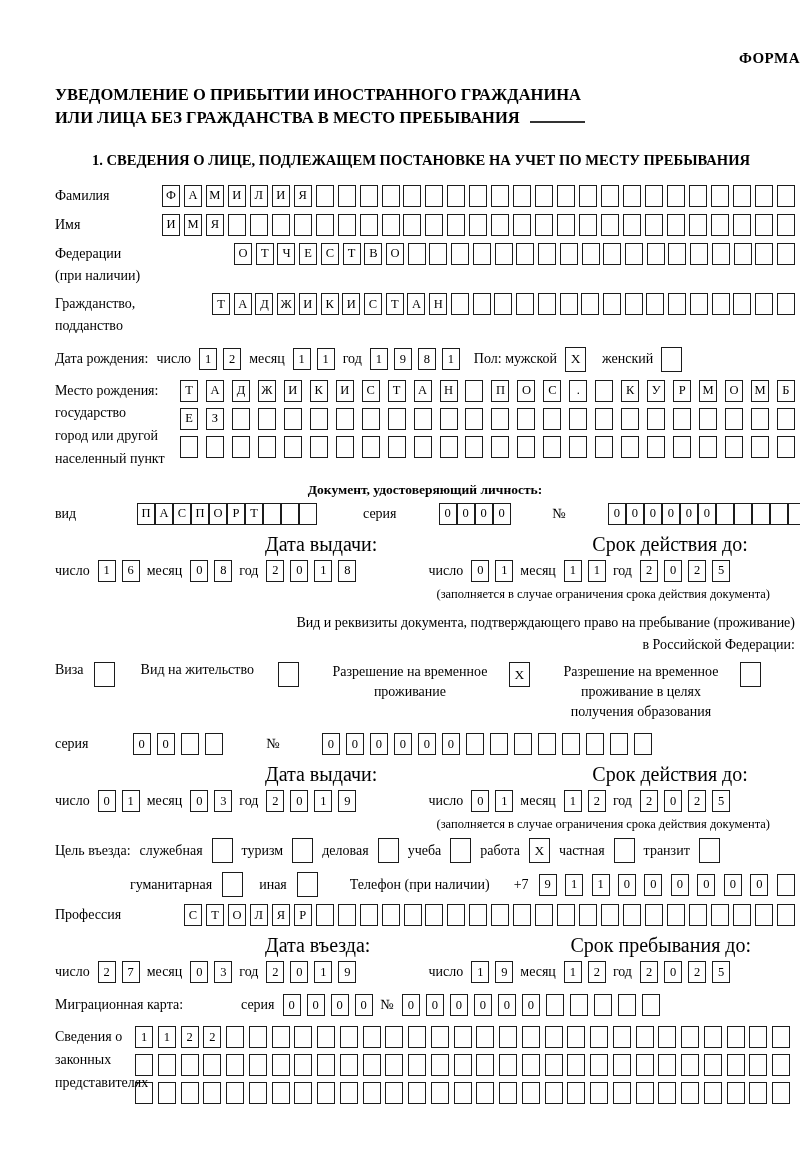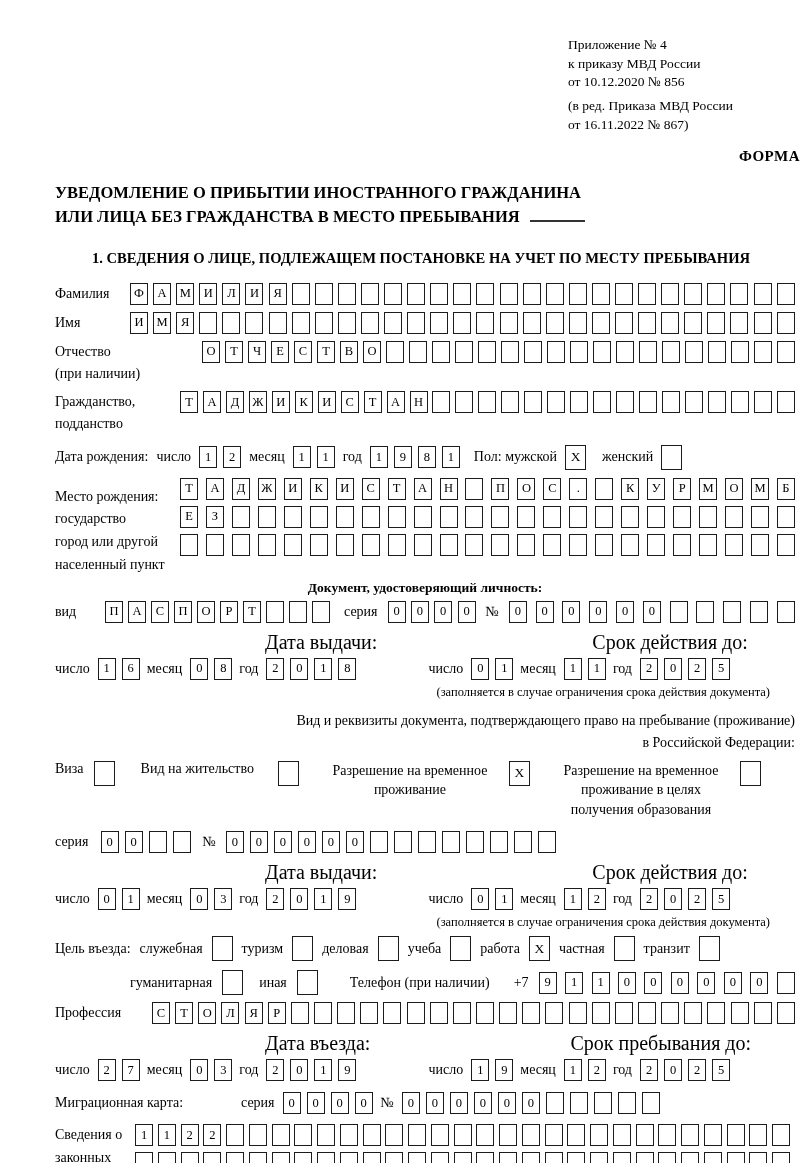--- a/index.html
+++ b/index.html
@@ -8,21 +8,21 @@
   .page{position:relative;width:800px;height:1163px;box-sizing:border-box;
         padding:36px 5px 0 55px;font-size:14px;}
   .hdr{margin-left:513px;width:232px;line-height:1.38;font-size:13.5px;}
   .hdr .grp2{margin-top:5px;}
   .forma{margin-left:513px;width:232px;text-align:right;font-weight:bold;
          font-size:15px;margin-top:14px;letter-spacing:.5px;}
   .title{margin-top:16px;font-weight:bold;font-size:16.5px;line-height:1.42;}
   .t-underline{display:inline-block;width:55px;border-bottom:2px solid #333;
          height:14px;margin-left:10px;vertical-align:baseline;}
   .sect{margin-top:22px;margin-left:-8px;text-align:center;font-weight:bold;font-size:14.6px;}
-  .row{display:flex;align-items:center;margin-top:7px;}
+  .row{display:flex;align-items:center;margin-top:7px;gap:32px;}
   .row-top{align-items:flex-start;}
   .lbl{flex:none;}
   
   .brow{display:flex;justify-content:space-between;}
   .bgap{display:flex;gap:6px;}
   .cb{flex:none;width:16px;height:20px;border:1.6px solid #1c1c1c;
       display:inline-flex;align-items:center;justify-content:center;
       font-size:12.5px;font-family:"Liberation Serif",serif;}
   .chk{flex:none;width:19px;height:23px;border:1.6px solid #1c1c1c;
       display:inline-flex;align-items:center;justify-content:center;
@@ -42,29 +42,20 @@
   .ckrow{display:flex;align-items:flex-start;margin-top:6px;gap:10px;}
   .opt-wide{width:178px;text-align:center;line-height:1.4;flex:none;}
   .abs-label{position:absolute;left:0;top:0;line-height:1.62;}
   .relblock{position:relative;margin-top:8px;}
 </style>
 </head>
 <body>
 
 <div class="page">
 
-  <div class="hdr">
-    <div>Приложение № 4</div>
-    <div>к приказу МВД России</div>
-    <div>от 10.12.2020 № 856</div>
-    <div class="grp2">
-      <div>(в ред. Приказа МВД России</div>
-      <div>от 16.11.2022 № 867)</div>
-    </div>
-  </div>
   <div class="forma">ФОРМА</div>
 
   <div class="title">
     <div>УВЕДОМЛЕНИЕ О ПРИБЫТИИ ИНОСТРАННОГО ГРАЖДАНИНА</div>
     <div><span>ИЛИ ЛИЦА БЕЗ ГРАЖДАНСТВА В МЕСТО ПРЕБЫВАНИЯ</span><span class="t-underline"></span></div>
   </div>
 
   <div class="sect">1. СВЕДЕНИЯ О ЛИЦЕ, ПОДЛЕЖАЩЕМ ПОСТАНОВКЕ НА УЧЕТ ПО МЕСТУ ПРЕБЫВАНИЯ</div>
 
   <div class="row" style="margin-top:16px;">
@@ -132,21 +123,21 @@
         <span class="cb"></span>
         <span class="cb"></span>
         <span class="cb"></span>
         <span class="cb"></span>
         <span class="cb"></span>
       </span>
   </div>
 
   <div class="row row-top">
     <span class="lbl w147 stack">
-      <span>Отчество</span><br>
+      <span>Федерации</span><br>
       <span>(при наличии)</span>
     </span>
     <span class="brow" style="width:593px;">
         <span class="cb">О</span>
         <span class="cb">Т</span>
         <span class="cb">Ч</span>
         <span class="cb">Е</span>
         <span class="cb">С</span>
         <span class="cb">Т</span>
         <span class="cb">В</span>
@@ -227,21 +218,21 @@
         <span class="cb">8</span>
         <span class="cb">1</span>
       </span>
     <span class="lbl" style="margin-left:6px;">Пол: мужской</span>
     <span class="chk">X</span>
     <span class="lbl" style="margin-left:8px;">женский</span>
     <span class="chk"></span>
   </div>
 
   <div class="relblock" style="min-height:92px;">
-    <div class="abs-label" style="width:125px;margin-top:8px;">
+    <div class="abs-label" style="width:125px;">
       <div>Место рождения:</div>
       <div>государство</div>
       <div>город или другой</div>
       <div>населенный пункт</div>
     </div>
     <div class="bcol" style="margin-left:125px;">
       <div class="brow" style="width:615px;">
           <span class="cb">Т</span>
           <span class="cb">А</span>
           <span class="cb">Д</span>

